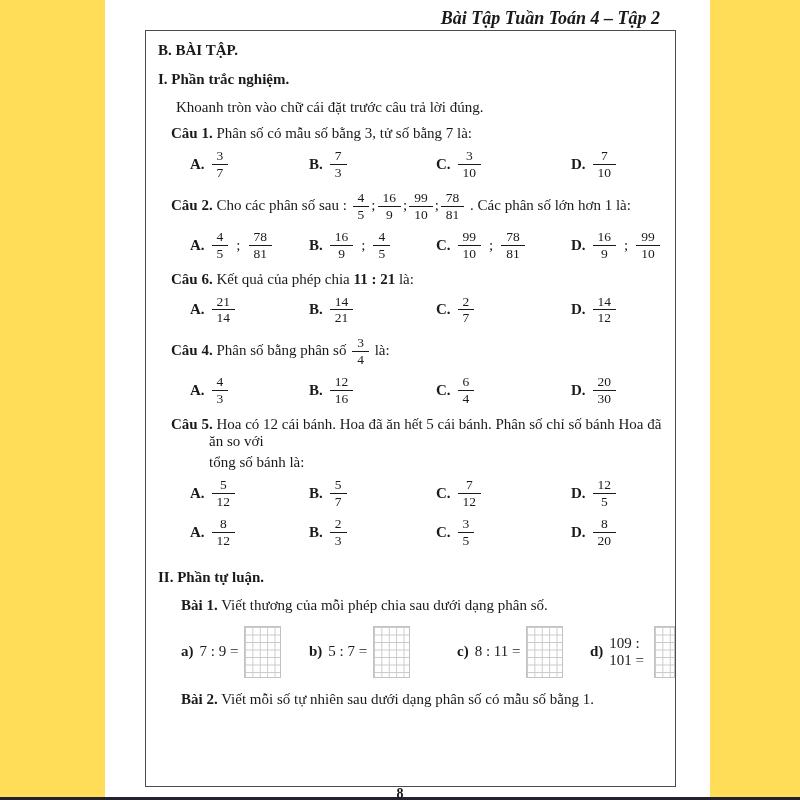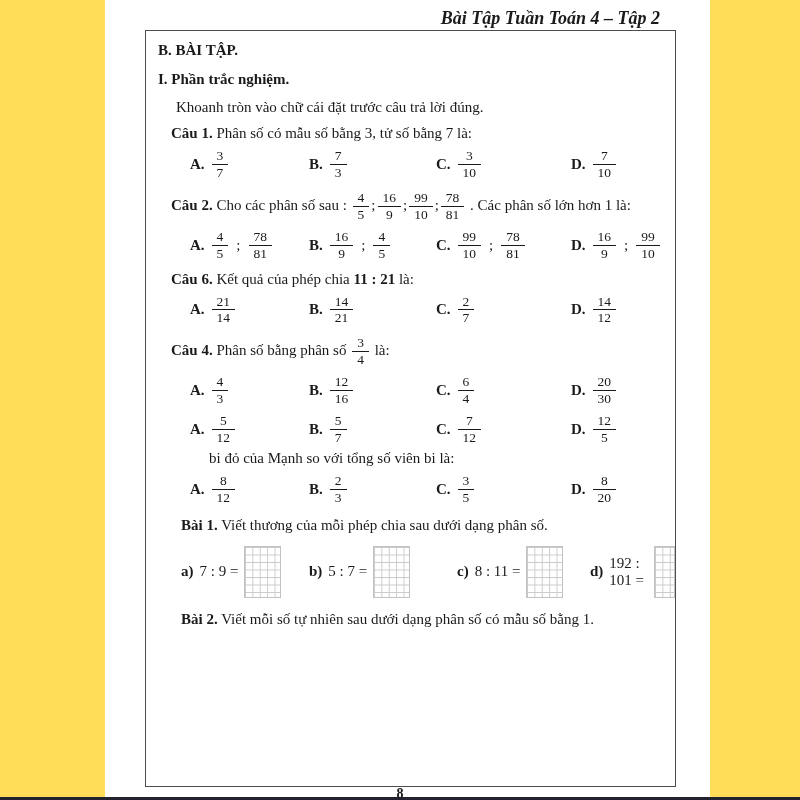--- a/index.html
+++ b/index.html
@@ -226,20 +226,22 @@
           <span class="opt">
             <b class="letter">D.</b>
             <span class="frac">
               <span class="num">20</span>
               <span class="den">30</span>
             </span>
           </span>
         </div>
       </div>
       <div class="question">
+        <p class="stmt"><b class="qlabel">Câu 5.</b> Hoa có 12 cái bánh. Hoa đã ăn hết 5 cái bánh. Phân số chỉ số bánh Hoa đã ăn so với</p>
+        <p class="stmt2">tổng số bánh là:</p>
         <div class="opts">
           <span class="opt">
             <b class="letter">A.</b>
             <span class="frac">
               <span class="num">5</span>
               <span class="den">12</span>
             </span>
           </span>
           <span class="opt">
             <b class="letter">B.</b>
@@ -258,21 +260,20 @@
           <span class="opt">
             <b class="letter">D.</b>
             <span class="frac">
               <span class="num">12</span>
               <span class="den">5</span>
             </span>
           </span>
         </div>
       </div>
       <div class="question">
-        <p class="stmt2">bi đỏ của Mạnh so với tổng số viên bi là:</p>
         <div class="opts">
           <span class="opt">
             <b class="letter">A.</b>
             <span class="frac">
               <span class="num">8</span>
               <span class="den">12</span>
             </span>
           </span>
           <span class="opt">
             <b class="letter">B.</b>
@@ -292,20 +293,21 @@
             <b class="letter">D.</b>
             <span class="frac">
               <span class="num">8</span>
               <span class="den">20</span>
             </span>
           </span>
         </div>
       </div>
     </div>
 
+  <div class="sec-ii">II. Phần tự luận.</div>
 
   <div class="bai-stmt">
     <span class="bai-label">Bài 1.</span>
     <span>Viết thương của mỗi phép chia sau dưới dạng phân số.</span>
   </div>
 
   <div id="bai1-items" class="b1row">
       <span class="b1item">
         <b>a)</b>
         <span class="expr">7 : 9 =</span>
@@ -316,21 +318,21 @@
         <span class="expr">5 : 7 =</span>
         <span class="gridbox"></span>
       </span>
       <span class="b1item">
         <b>c)</b>
         <span class="expr">8 : 11 =</span>
         <span class="gridbox"></span>
       </span>
       <span class="b1item">
         <b>d)</b>
-        <span class="expr">192 : 101 =</span>
+        <span class="expr">109 : 101 =</span>
         <span class="gridbox"></span>
       </span>
     </div>
 
   <div class="bai-stmt bai2">
     <span class="bai-label">Bài 2.</span>
     <span>Viết mỗi số tự nhiên sau dưới dạng phân số có mẫu số bằng 1.</span>
   </div>
 </div>
 

